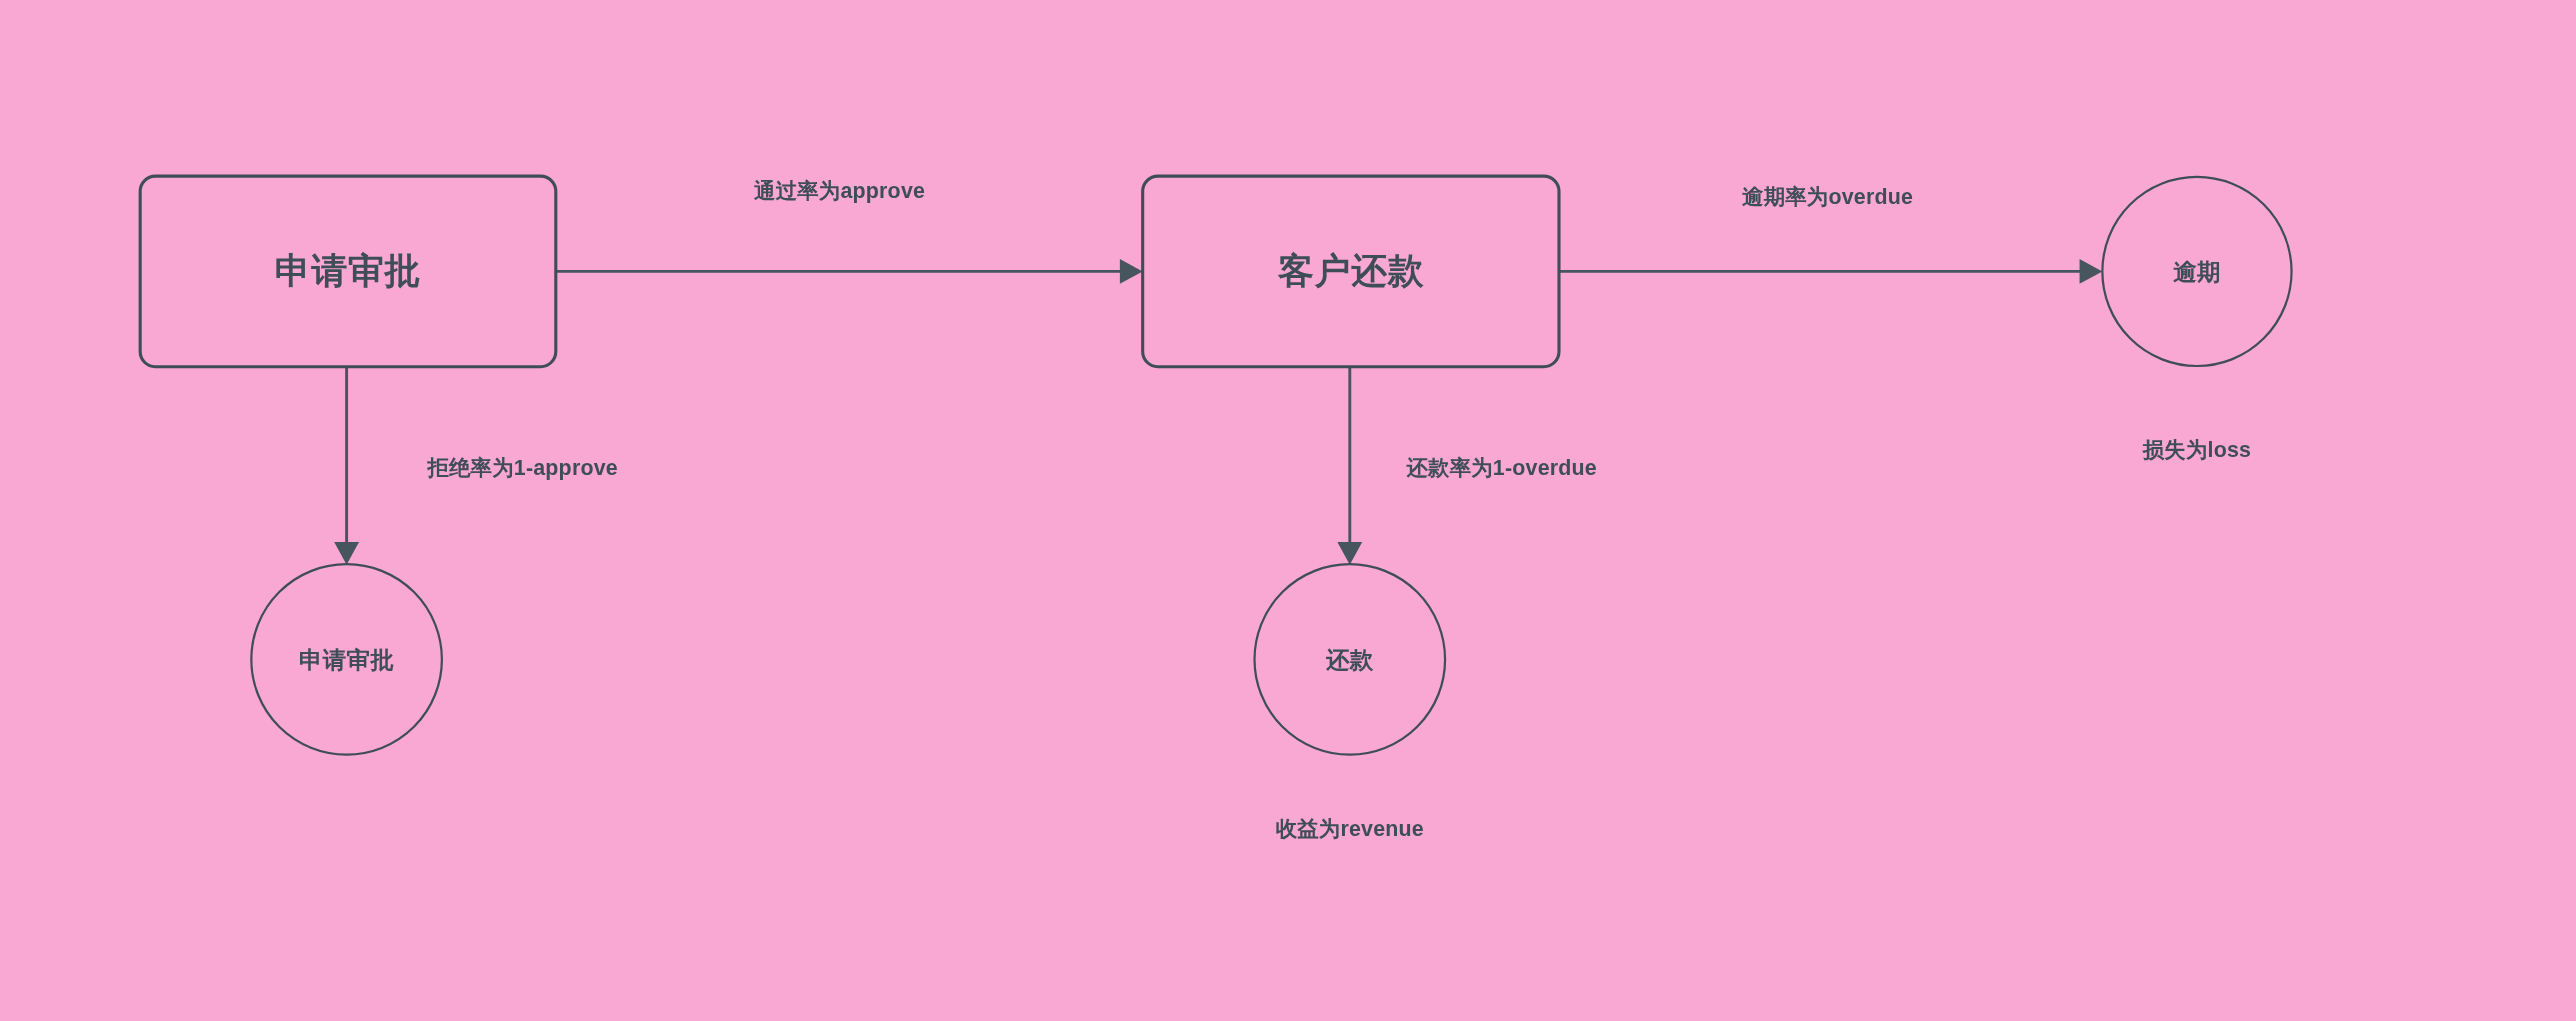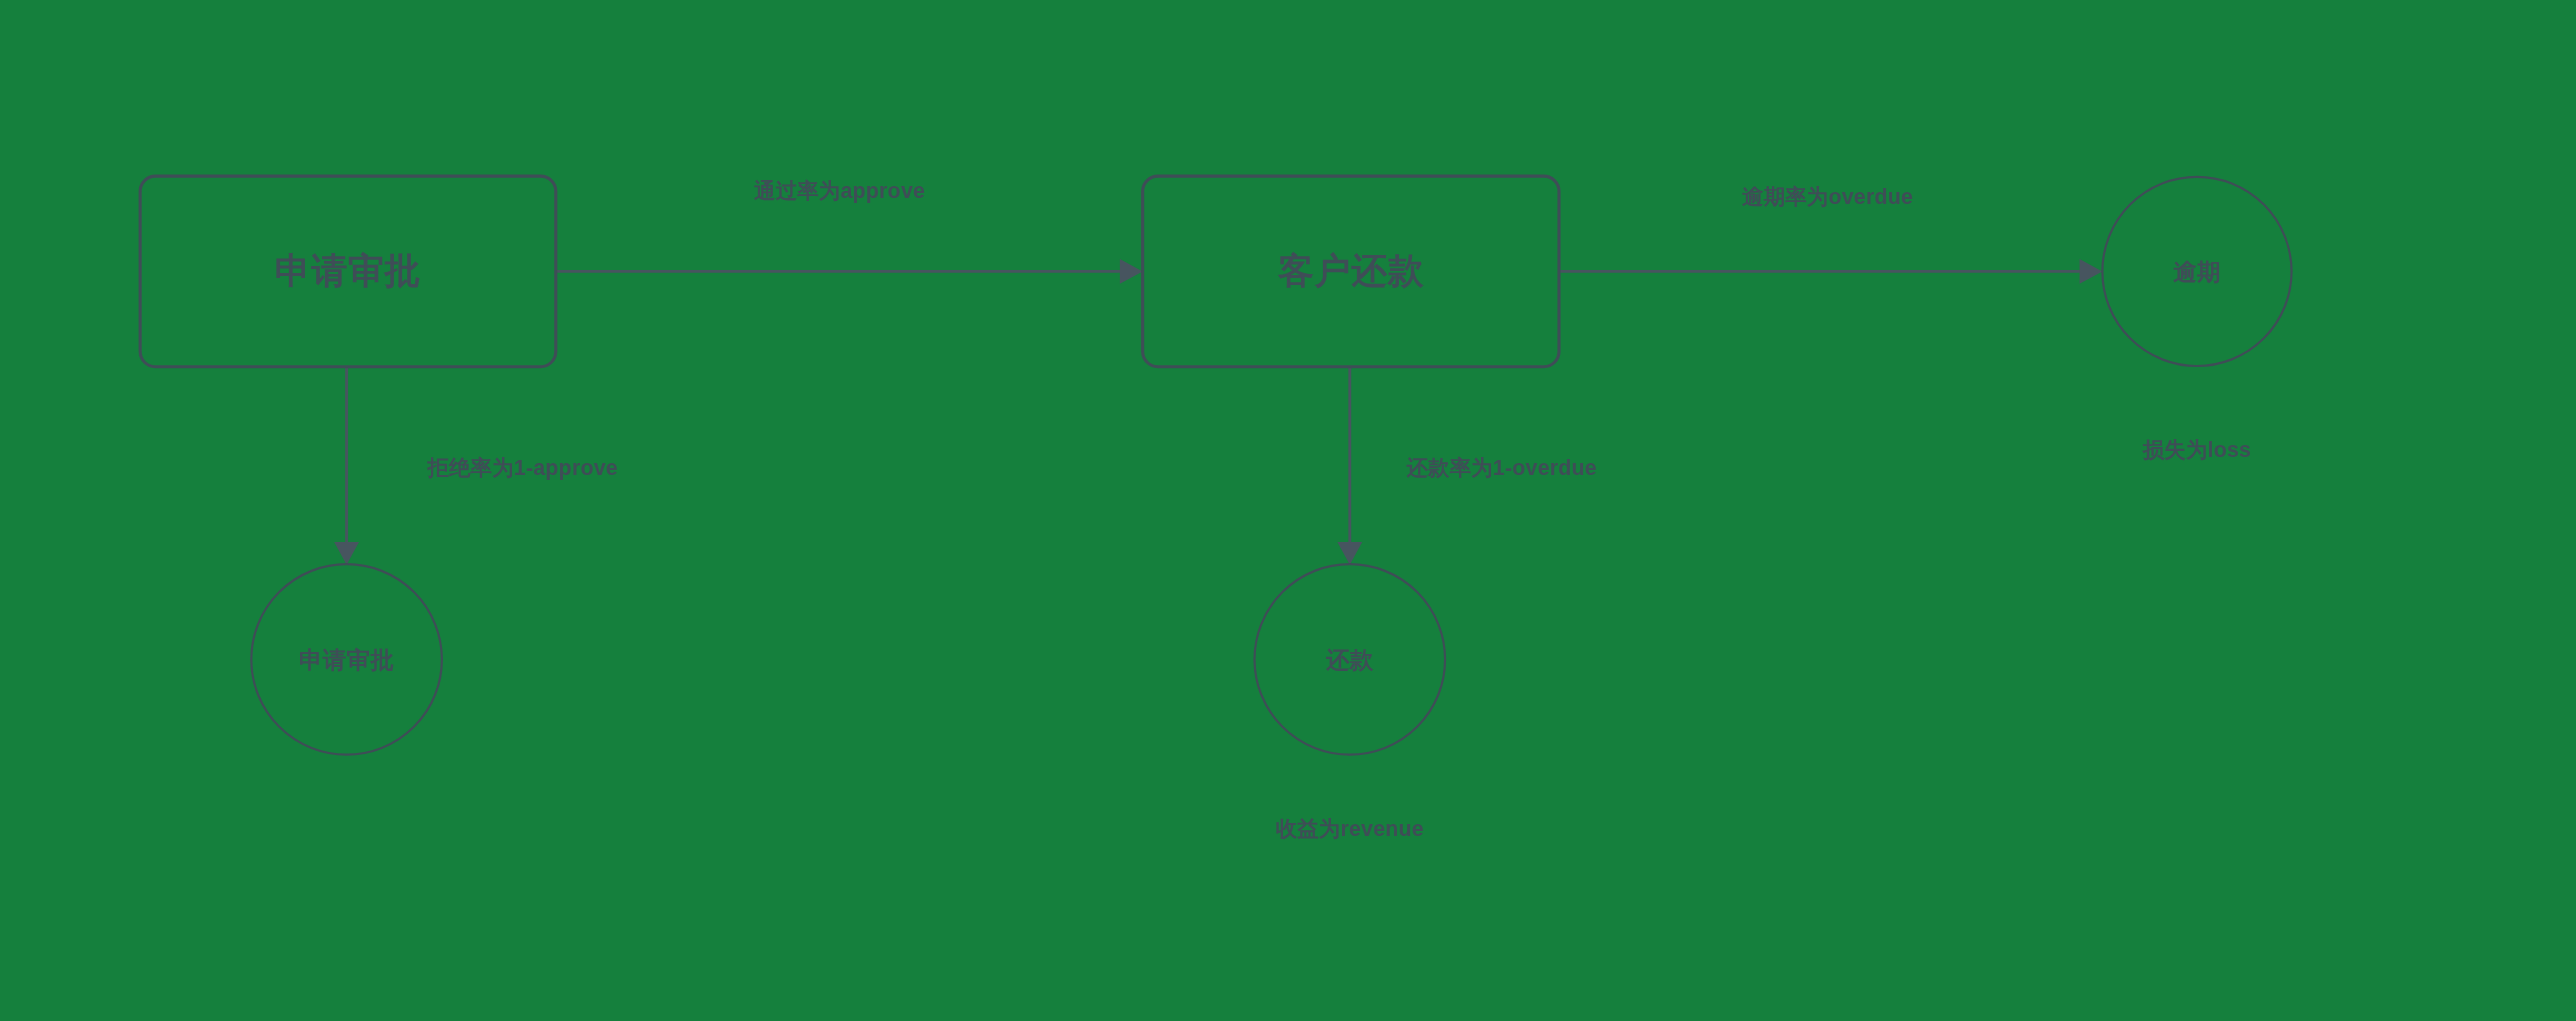--- a/index.html
+++ b/index.html
@@ -10,21 +10,21 @@
   body {
     width: 2576px;
     height: 1022px;
     font-family: "Liberation Sans", "DejaVu Sans", sans-serif;
     overflow: hidden;
   }
   #diagram-root {
     position: relative;
     width: 2576px;
     height: 1022px;
-    background: #15803d;
+    background: #f9a8d4;
   }
   svg#flow {
     display: block;
     width: 2576px;
     height: 1022px;
   }
   .node-shape {
     fill: none;
     stroke: #3f4d57;
   }

